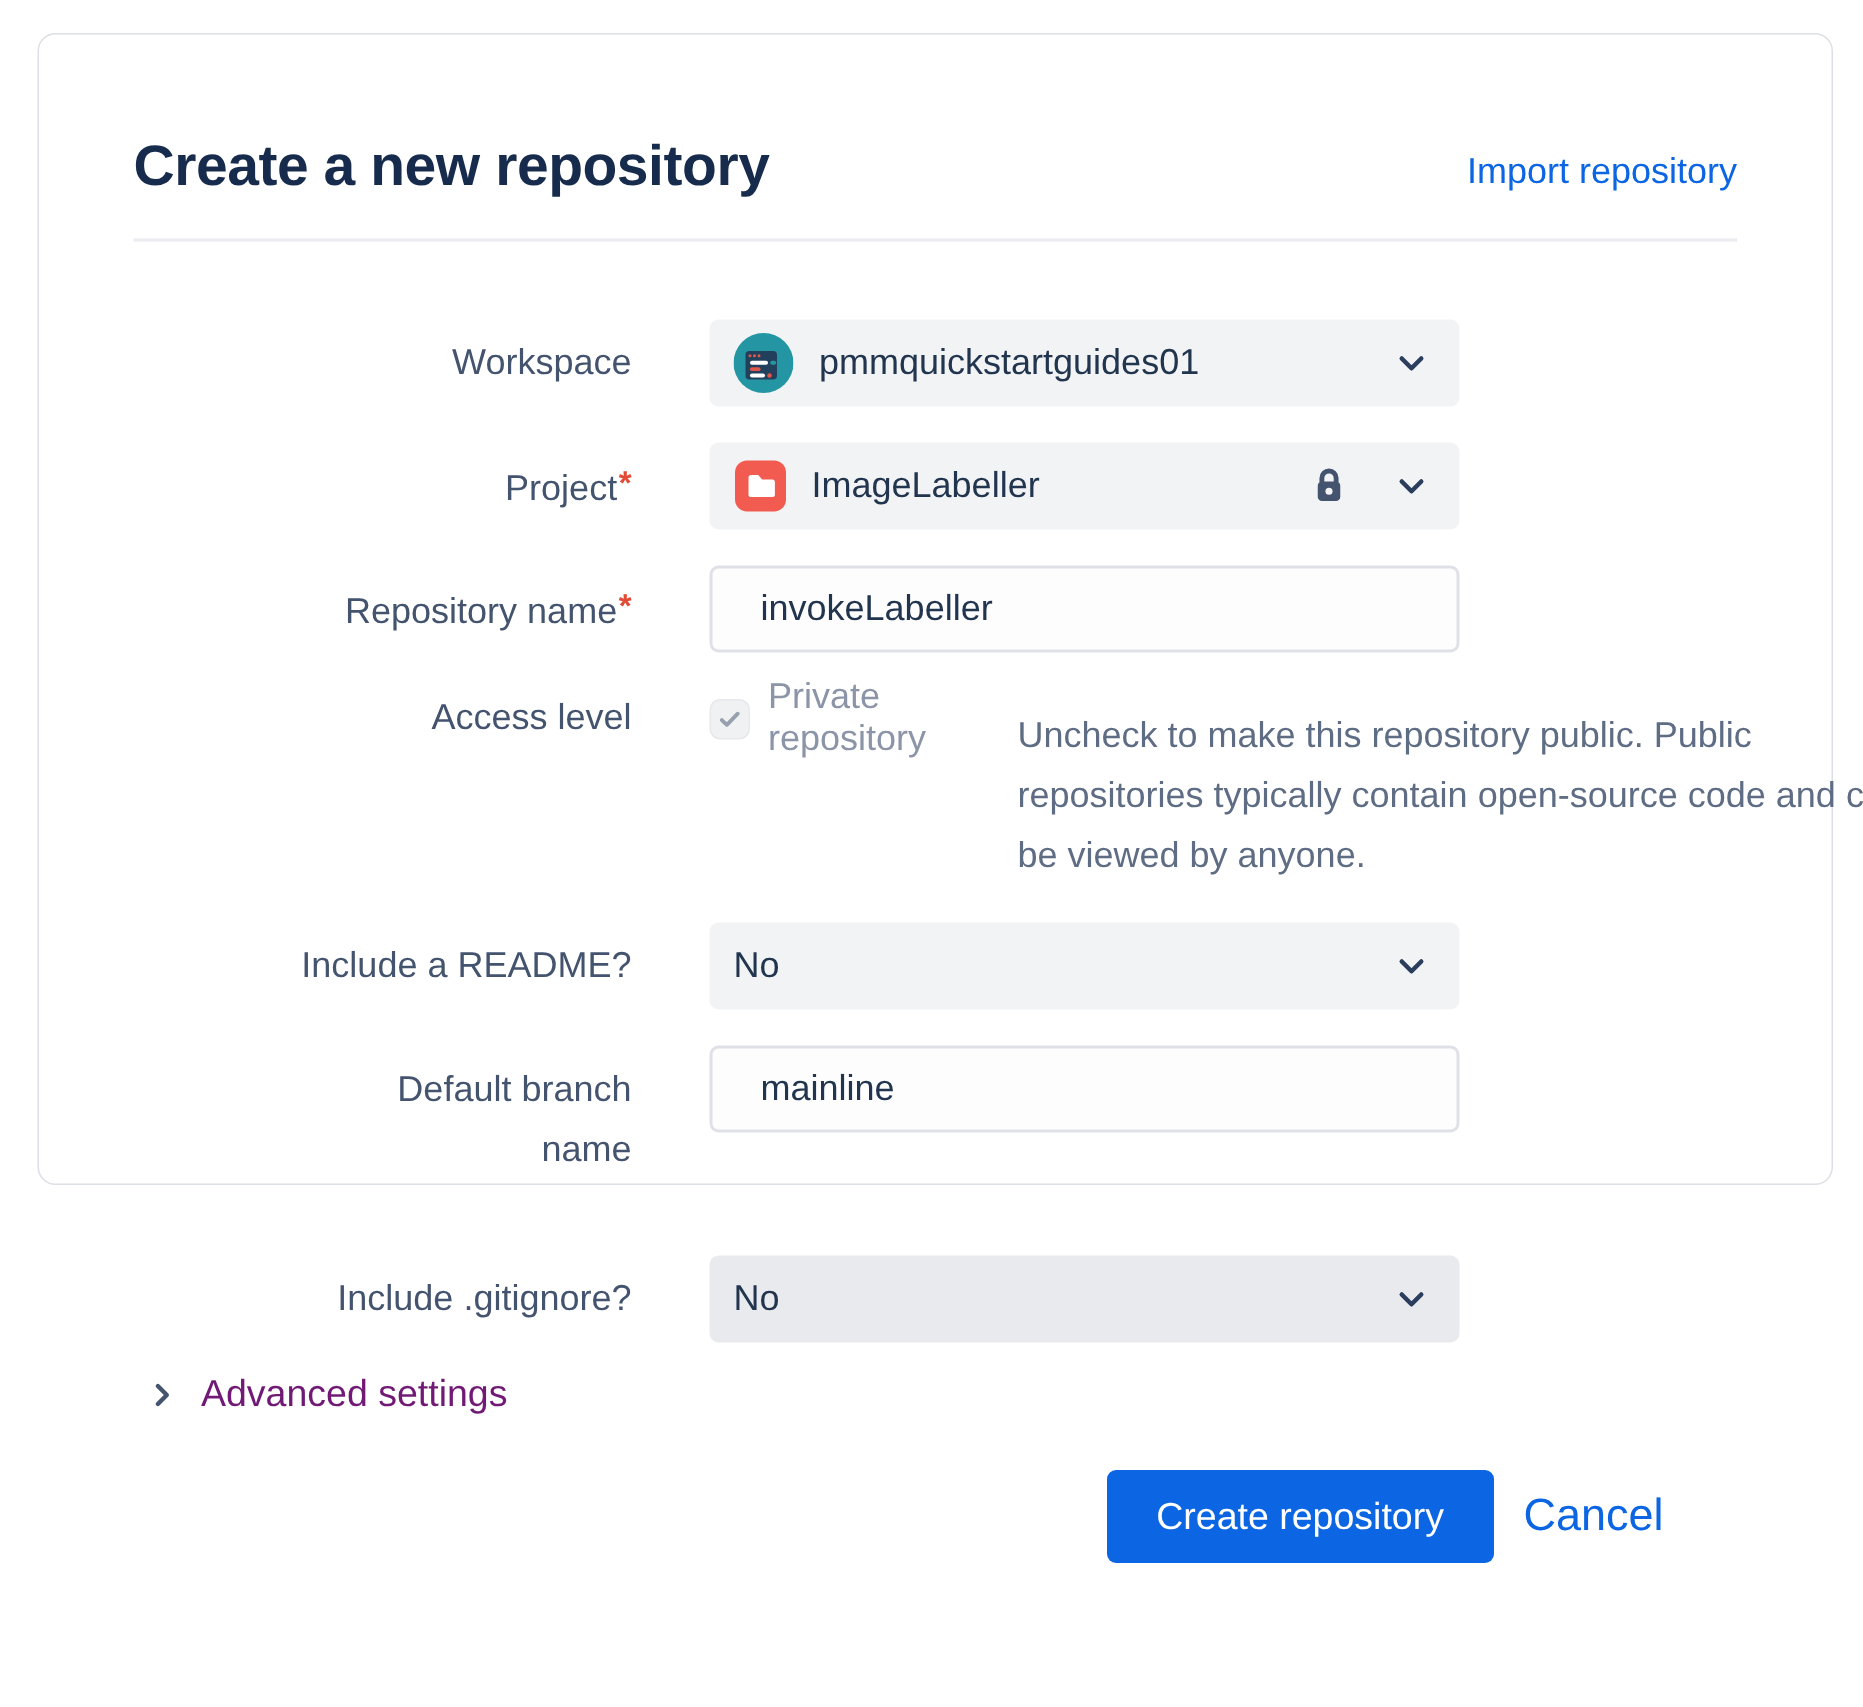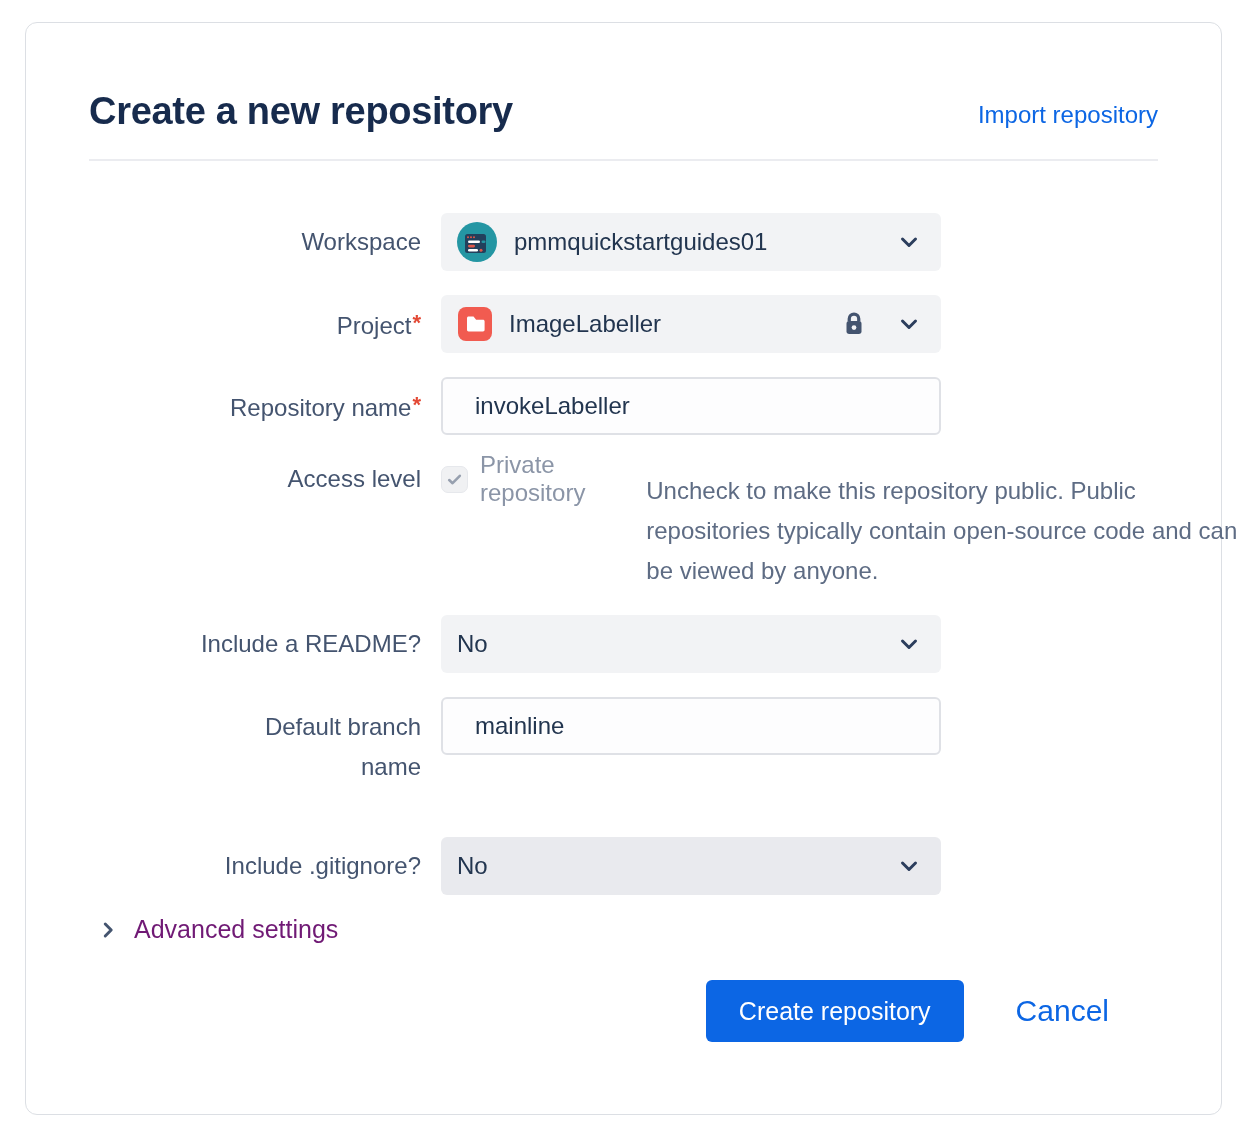--- a/index.html
+++ b/index.html
@@ -6,41 +6,41 @@
   html,body { margin:0; padding:0; }
   body {
     width:1242px; height:1138px;
     background:#ffffff;
     font-family:"Liberation Sans", sans-serif;
     position:relative;
     -webkit-font-smoothing:antialiased;
   }
   .card {
     position:absolute; left:25px; top:22px;
-    width:1197px; height:1093px;
+    width:1197px; height:768px;
     background:#ffffff;
     border:1px solid #DCDFE4;
     border-radius:12px;
     padding:64px 63px 0 63px;
   }
   .header {
     display:flex; justify-content:space-between; align-items:flex-end;
   }
   .title {
     font-size:38px; font-weight:700; color:#172B4D; letter-spacing:-0.3px;
     margin:0; line-height:48px;
   }
   .import-link {
     font-size:24px; font-weight:500; color:#0C66E4; line-height:32px;
     margin-bottom:4px; cursor:pointer; text-decoration:none;
   }
   .divider { border:none; border-top:2px solid #EBECF0; margin:24px 0 0 0; }
 
   .form { margin-top:52px; }
-  .form-row { display:flex; align-items:center; margin-bottom:24px; }
+  .form-row { display:flex; align-items:center; margin-bottom:24px;gap:32px; }
   .form-row.top { align-items:flex-start; }
   .label-cell {
     width:332px; margin-right:20px; flex:none;
     text-align:right; font-size:24px; font-weight:500; color:#44546F;
     line-height:40px;
   }
   .req { color:#E34935; font-weight:700; font-size:22px; vertical-align:4px; margin-left:1px; }
 
   .control {
     width:500px; height:58px; flex:none;
@@ -83,21 +83,21 @@
   .row-gitignore { margin-bottom:20px; }
 
   .advanced {
     display:flex; align-items:center; margin-left:8px; cursor:pointer;
   }
   .advanced .chev-right { margin-right:15px; display:block; }
   .advanced-label { font-size:25px; font-weight:500; color:#701a75; }
 
   .footer {
     margin-top:36px; display:flex; align-items:center; justify-content:flex-end;
-    gap:52px; padding-right:49px;
+    gap:20px; padding-right:49px;
   }
   .primary-btn {
     height:62px; padding:0 33px; border:none; border-radius:6px;
     background:#0C66E4; color:#ffffff; font-size:25px; font-weight:500;
     font-family:"Liberation Sans", sans-serif; cursor:pointer;
   }
   .cancel-link { font-size:30px; font-weight:500; color:#0C66E4; cursor:pointer; }
 </style>
 </head>
 <body>

